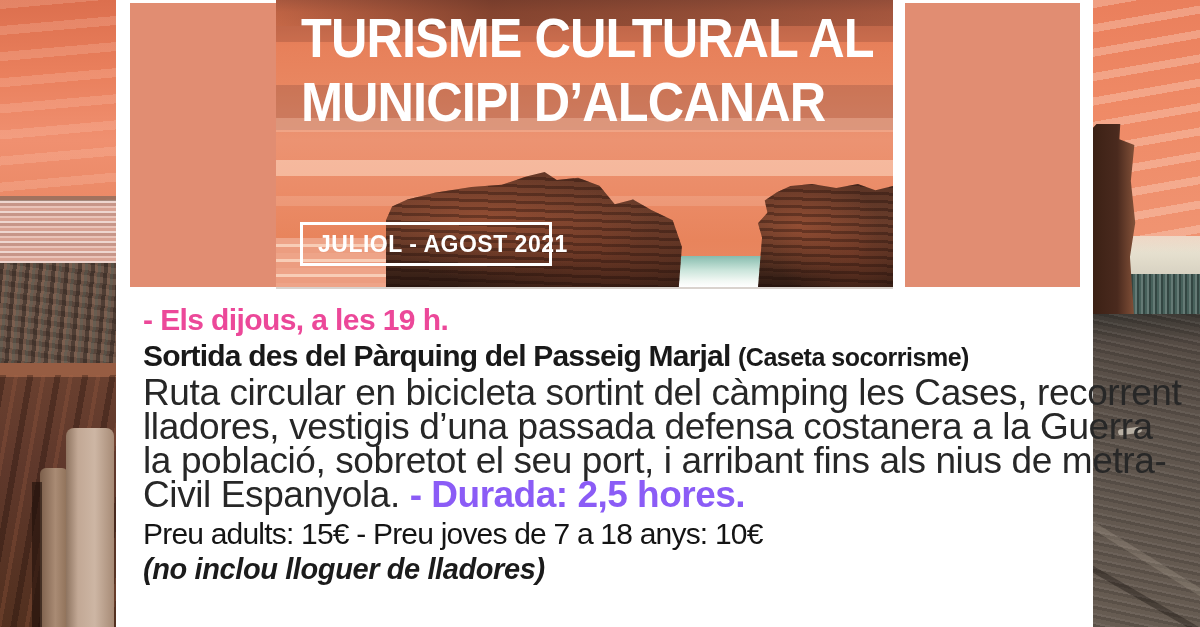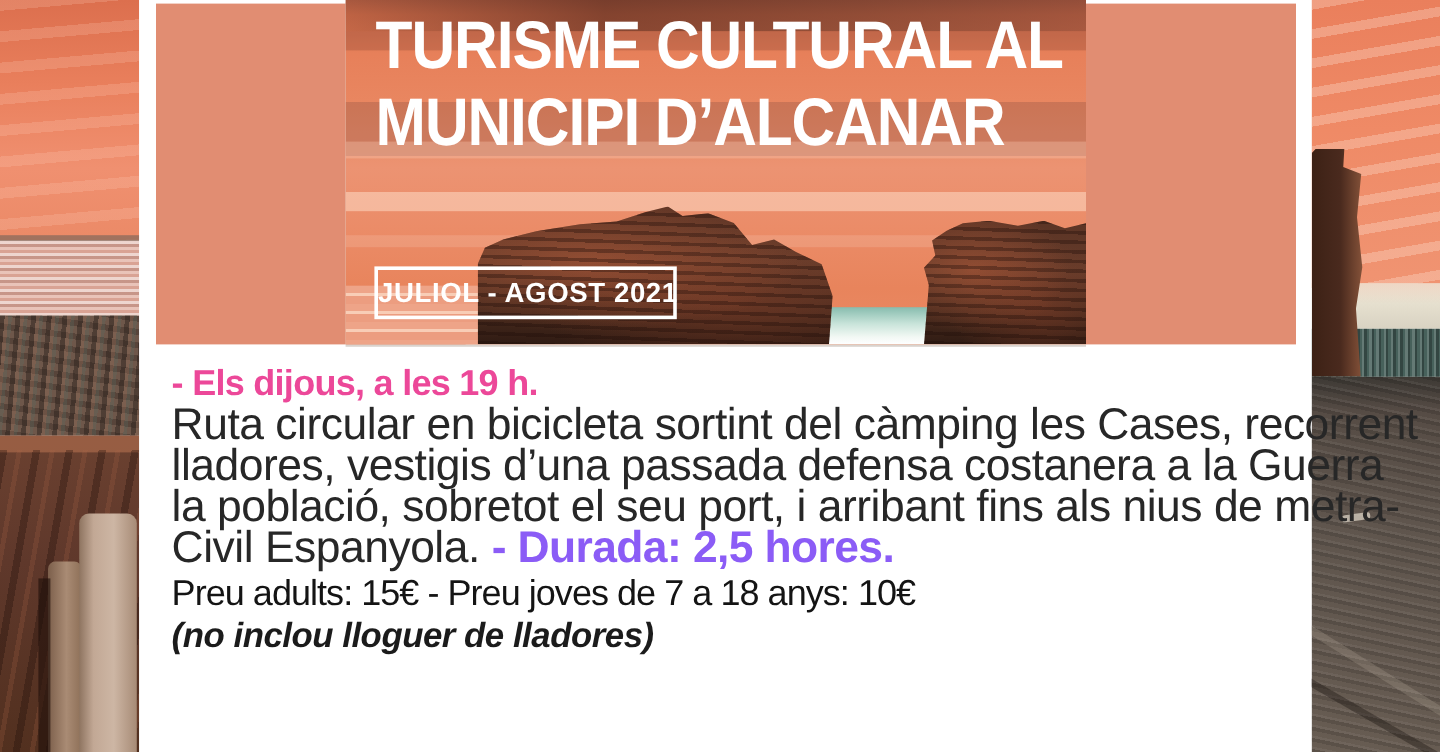--- a/index.html
+++ b/index.html
@@ -60,21 +60,21 @@
   .rs-diag1 { left:-24px; top:560px; width:170px; height:7px; background:rgba(185,170,155,.25);
     transform:rotate(32deg); }
   .rs-diag2 { left:-30px; top:598px; width:170px; height:6px; background:rgba(18,12,10,.35);
     transform:rotate(30deg); }
 
   
   .fill { top:3px; height:284px; background:#e18d72; }
   .fill-left { left:130px; width:158px; }
   .fill-right { left:905px; width:175px; }
 
-  .photo { left:288px; top:0; width:617px; height:287px; overflow:hidden;
+  .photo { left:276px; top:0; width:617px; height:287px; overflow:hidden;
     background: linear-gradient(180deg,#b06046 0, #cf6f4d 12px, #e7805a 45px, #e98761 90px,
       #ec9372 140px, #eb8c68 190px, #e8845c 240px, #ea8a64 287px);
     box-shadow: 0 2px 0 rgba(185,175,165,.55); }
   .ph-cloud-top { left:0; top:0; width:617px; height:26px; background:
       linear-gradient(90deg, rgba(150,70,45,.30), rgba(85,40,28,.62) 35%, rgba(95,48,35,.55) 70%, rgba(120,60,45,.5)); }
   .ph-cloud-top2 { left:0; top:26px; width:617px; height:16px; background:rgba(140,70,52,.30); }
   .ph-band-mid { left:0; top:85px; width:617px; height:45px; background:rgba(125,72,62,.28); }
   .ph-light1 { left:0; top:118px; width:617px; height:14px; background:rgba(248,200,178,.35); }
   .ph-light2 { left:0; top:160px; width:617px; height:16px; background:rgba(255,226,206,.5); }
   .ph-light3 { left:0; top:196px; width:617px; height:10px; background:rgba(246,190,165,.3); }
@@ -91,21 +91,21 @@
     clip-path: polygon(0% 100%, 0% 42%, 2% 30%, 7% 24%, 16% 18%, 28% 13%, 38% 11%, 46% 4%,
       52% 0%, 56% 7%, 63% 5%, 70% 12%, 75% 28%, 81% 24%, 87% 33%, 94% 42%, 97% 65%, 96% 100%); }
   .bunker-b { left:482px; top:184px; width:135px; height:103px;
     clip-path: polygon(0% 100%, 3% 52%, 0% 38%, 7% 28%, 5% 16%, 14% 8%, 24% 2%, 40% 0%,
       58% 4%, 74% 0%, 87% 6%, 100% 2%, 100% 100%); }
 
   .poster-title { left:25px; top:6px; width:640px; color:#ffffff; font-weight:bold;
     font-size:56px; line-height:64px; letter-spacing:-1px;
     transform:scaleX(.9); transform-origin:left top; white-space:nowrap; }
   .period-badge { left:24px; top:222px; width:252px; height:44px; border:3px solid #ffffff;
-    display:flex; align-items:center; padding-left:0; color:#ffffff;
+    display:flex; align-items:center; padding-left:15px; color:#ffffff;
     font-size:23px; font-weight:bold; letter-spacing:.5px; white-space:nowrap; }
 
   
   .content { left:143px; top:302px; width:950px; color:#272727; }
   .event-heading { font-size:30px; line-height:37px; font-weight:bold;
     letter-spacing:-.8px; color:#191919; white-space:nowrap; }
   .schedule { font-size:30px; line-height:35px; font-weight:bold;
     letter-spacing:-.6px; color:#ec4899; white-space:nowrap; }
   .start-line { font-size:30px; line-height:37px; font-weight:bold;
     letter-spacing:-.8px; color:#191919; white-space:nowrap; }
@@ -169,20 +169,21 @@
       <div>MUNICIPI D’ALCANAR</div>
     </div>
 
     <div class="abs period-badge">
       <span>JULIOL - AGOST 2021</span>
     </div>
   </div>
 
   <div class="abs content">
     <div class="schedule">- Els dijous, a les 19 h.</div>
+    <div class="start-line"><span>Sortida des del Pàrquing del Passeig Marjal </span><span class="start-note">(Caseta socorrisme)</span></div>
     <div class="para">
       <div>Ruta circular en bicicleta sortint del càmping les Cases, recorrent</div>
       <div>lladores, vestigis d’una passada defensa costanera a la Guerra</div>
       <div>la població, sobretot el seu port, i arribant fins als nius de metra-</div>
       <div><span>Civil Espanyola. </span><span class="duration">- Durada: 2,5 hores.</span></div>
     </div>
     <div class="price-line">Preu adults: 15€ - Preu joves de 7 a 18 anys: 10€</div>
     <div class="price-note">(no inclou lloguer de lladores)</div>
   </div>
 

